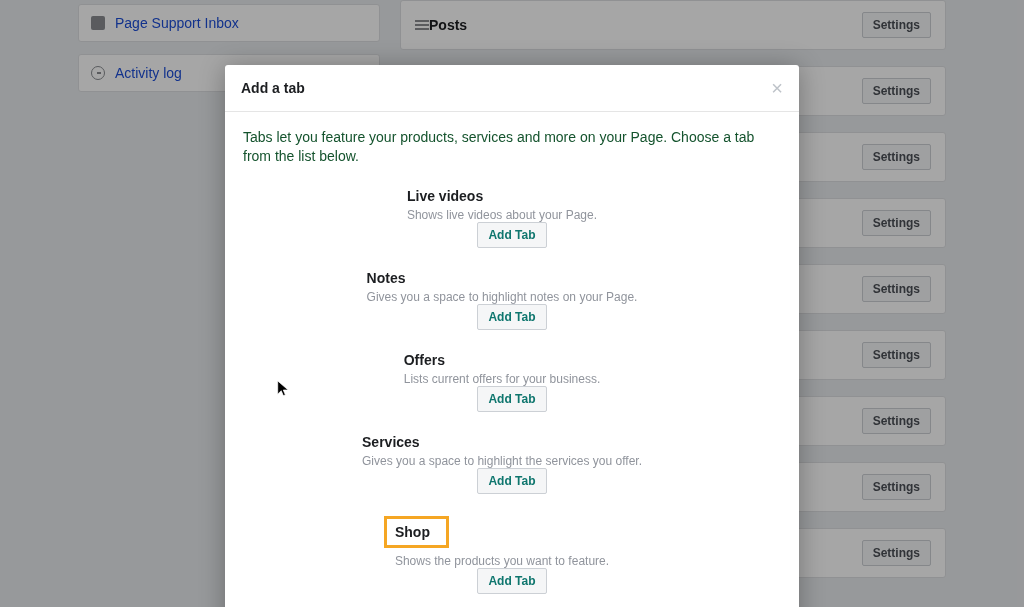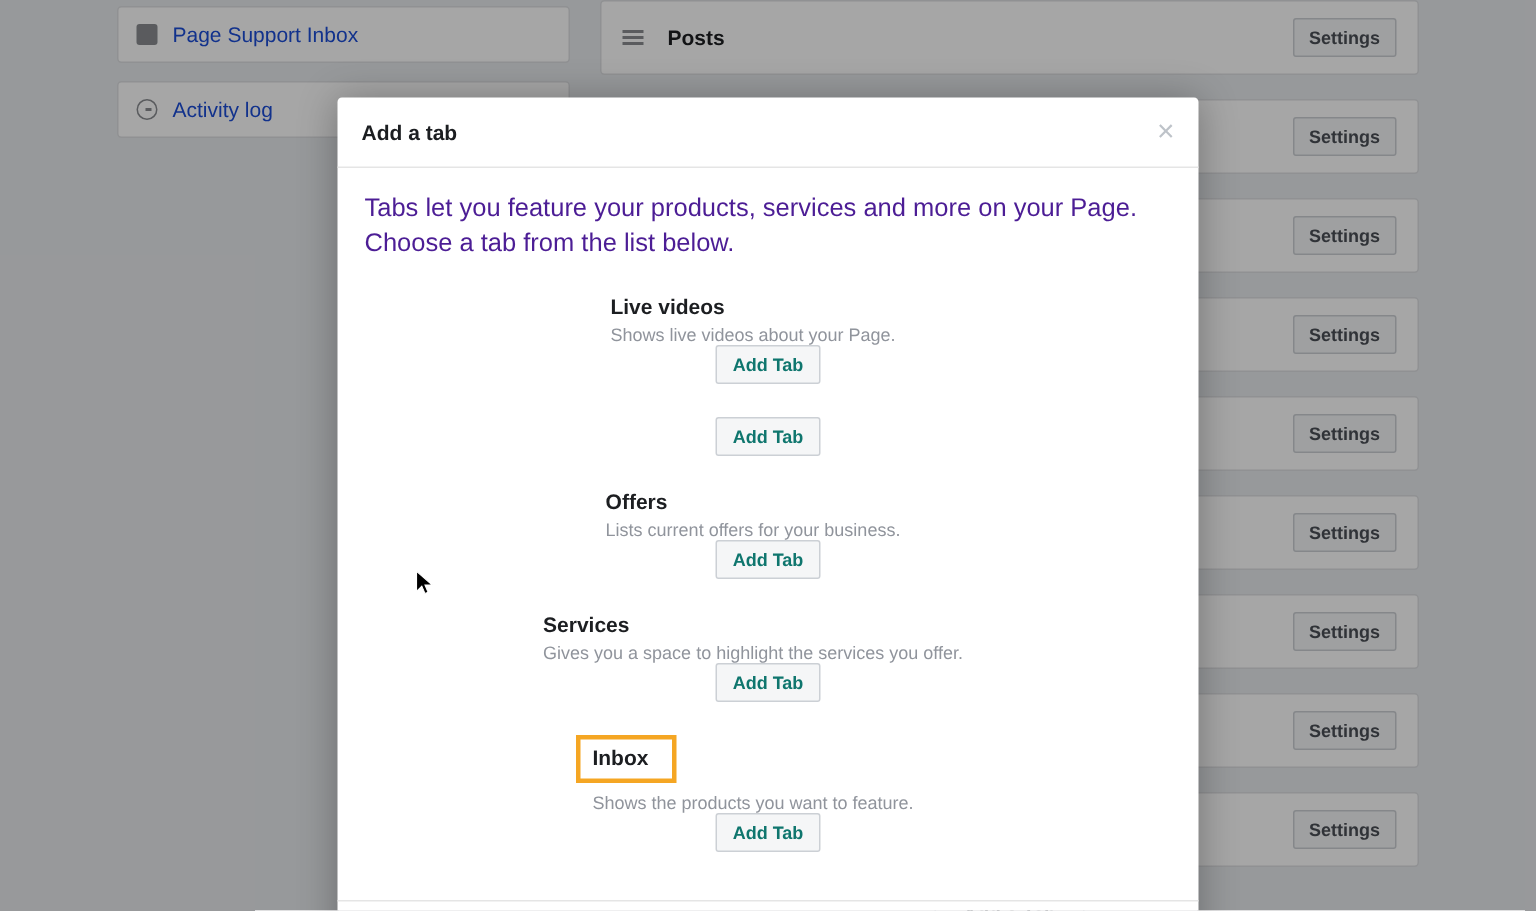--- a/index.html
+++ b/index.html
@@ -71,21 +71,20 @@
       padding: 10px 14px;
       margin-bottom: 16px;
       display: flex;
       align-items: center;
       justify-content: space-between;
       height: 50px;
     }
     .tab-row-left {
       display: flex;
       align-items: center;
-      gap: 16px;
     }
     .drag-icon {
       width: 14px;
       height: 10px;
       display: flex;
       flex-direction: column;
       justify-content: space-between;
     }
     .drag-icon span {
       height: 2px;
@@ -155,22 +154,22 @@
       color: #bec3c9;
       font-size: 20px;
       line-height: 1;
       cursor: pointer;
       font-weight: 300;
     }
     .modal-body {
       padding: 16px 18px 10px 18px;
     }
     .modal-desc {
-      font-size: 17px;
-      color: #4c1d95;
+      font-size: 14px;
+      color: #14532d;
       line-height: 1.35;
       margin-bottom: 22px;
     }
     .tab-option {
       display: flex;
       justify-content: space-between;
       align-items: center;
       margin-bottom: 22px;
       flex-direction: column;
     }
@@ -312,20 +311,24 @@
 
     <div class="tab-option">
       <div class="tab-option-left">
         <div class="tab-option-title">Live videos</div>
         <div class="tab-option-desc">Shows live videos about your Page.</div>
       </div>
       <button class="add-tab-small">Add Tab</button>
     </div>
 
     <div class="tab-option">
+      <div class="tab-option-left">
+        <div class="tab-option-title">Notes</div>
+        <div class="tab-option-desc">Gives you a space to highlight notes on your Page.</div>
+      </div>
       <button class="add-tab-small">Add Tab</button>
     </div>
 
     <div class="tab-option">
       <div class="tab-option-left">
         <div class="tab-option-title">Offers</div>
         <div class="tab-option-desc">Lists current offers for your business.</div>
       </div>
       <button class="add-tab-small">Add Tab</button>
     </div>
@@ -335,21 +338,21 @@
         <div class="tab-option-title">Services</div>
         <div class="tab-option-desc">Gives you a space to highlight the services you offer.</div>
       </div>
       <button class="add-tab-small">Add Tab</button>
     </div>
 
     <div class="tab-option">
       <div class="tab-option-left">
         <div class="shop-title-wrap">
           <span class="highlight">
-            <span class="tab-option-title" style="margin-bottom:0;">Inbox</span>
+            <span class="tab-option-title" style="margin-bottom:0;">Shop</span>
           </span>
         </div>
         <div class="tab-option-desc">Shows the products you want to feature.</div>
       </div>
       <button class="add-tab-small">Add Tab</button>
     </div>
 
   </div>
   <div class="modal-footer">
     <button class="close-btn">Close</button>

